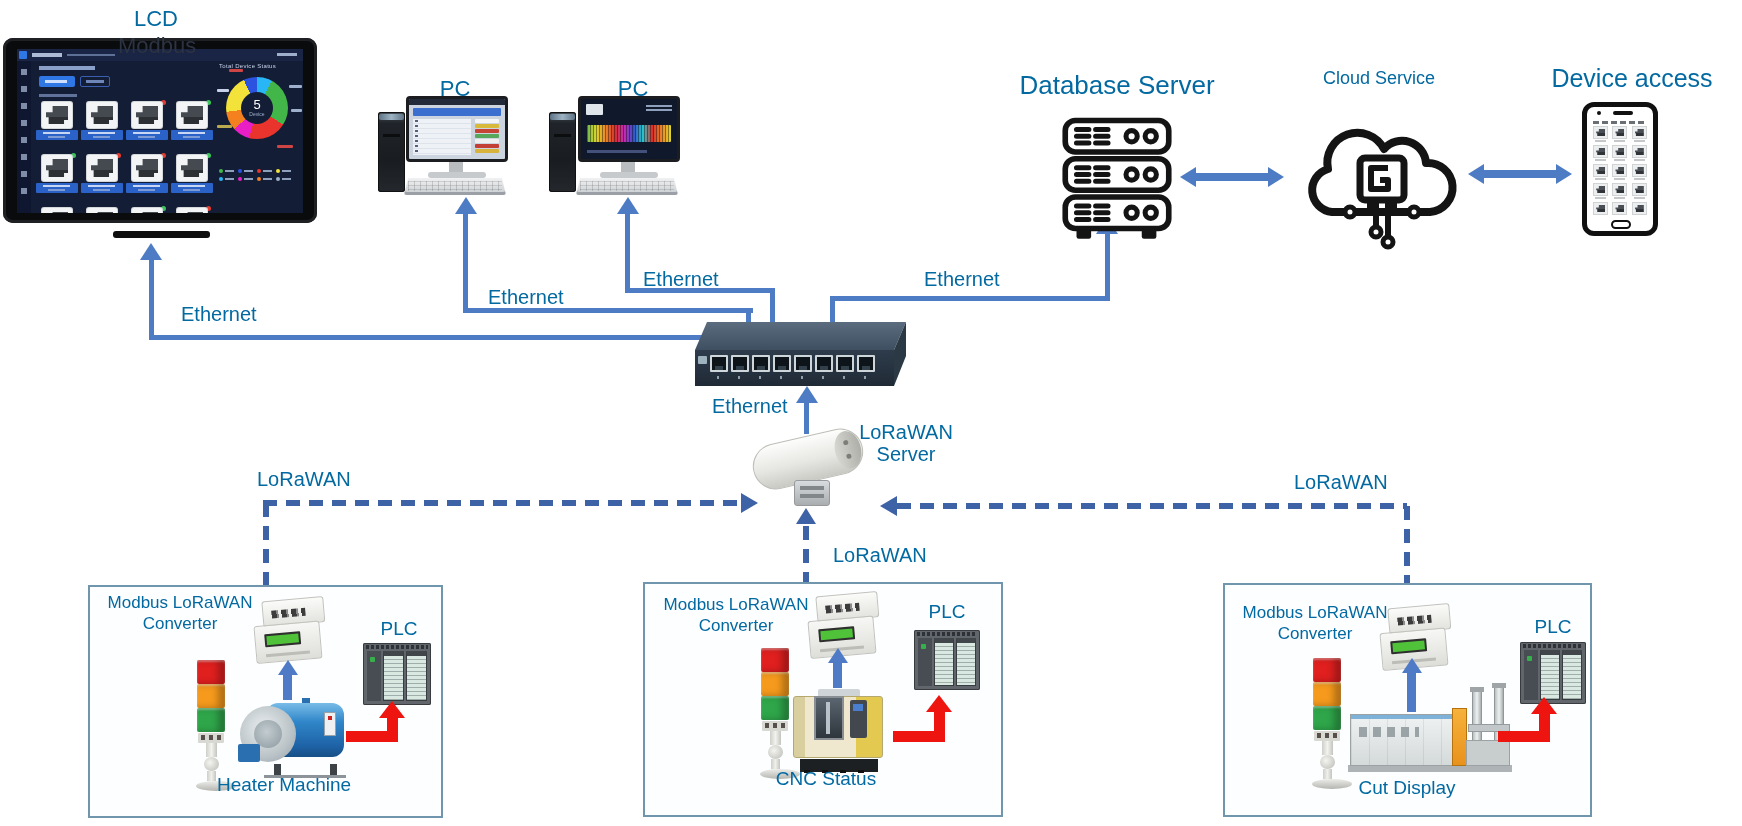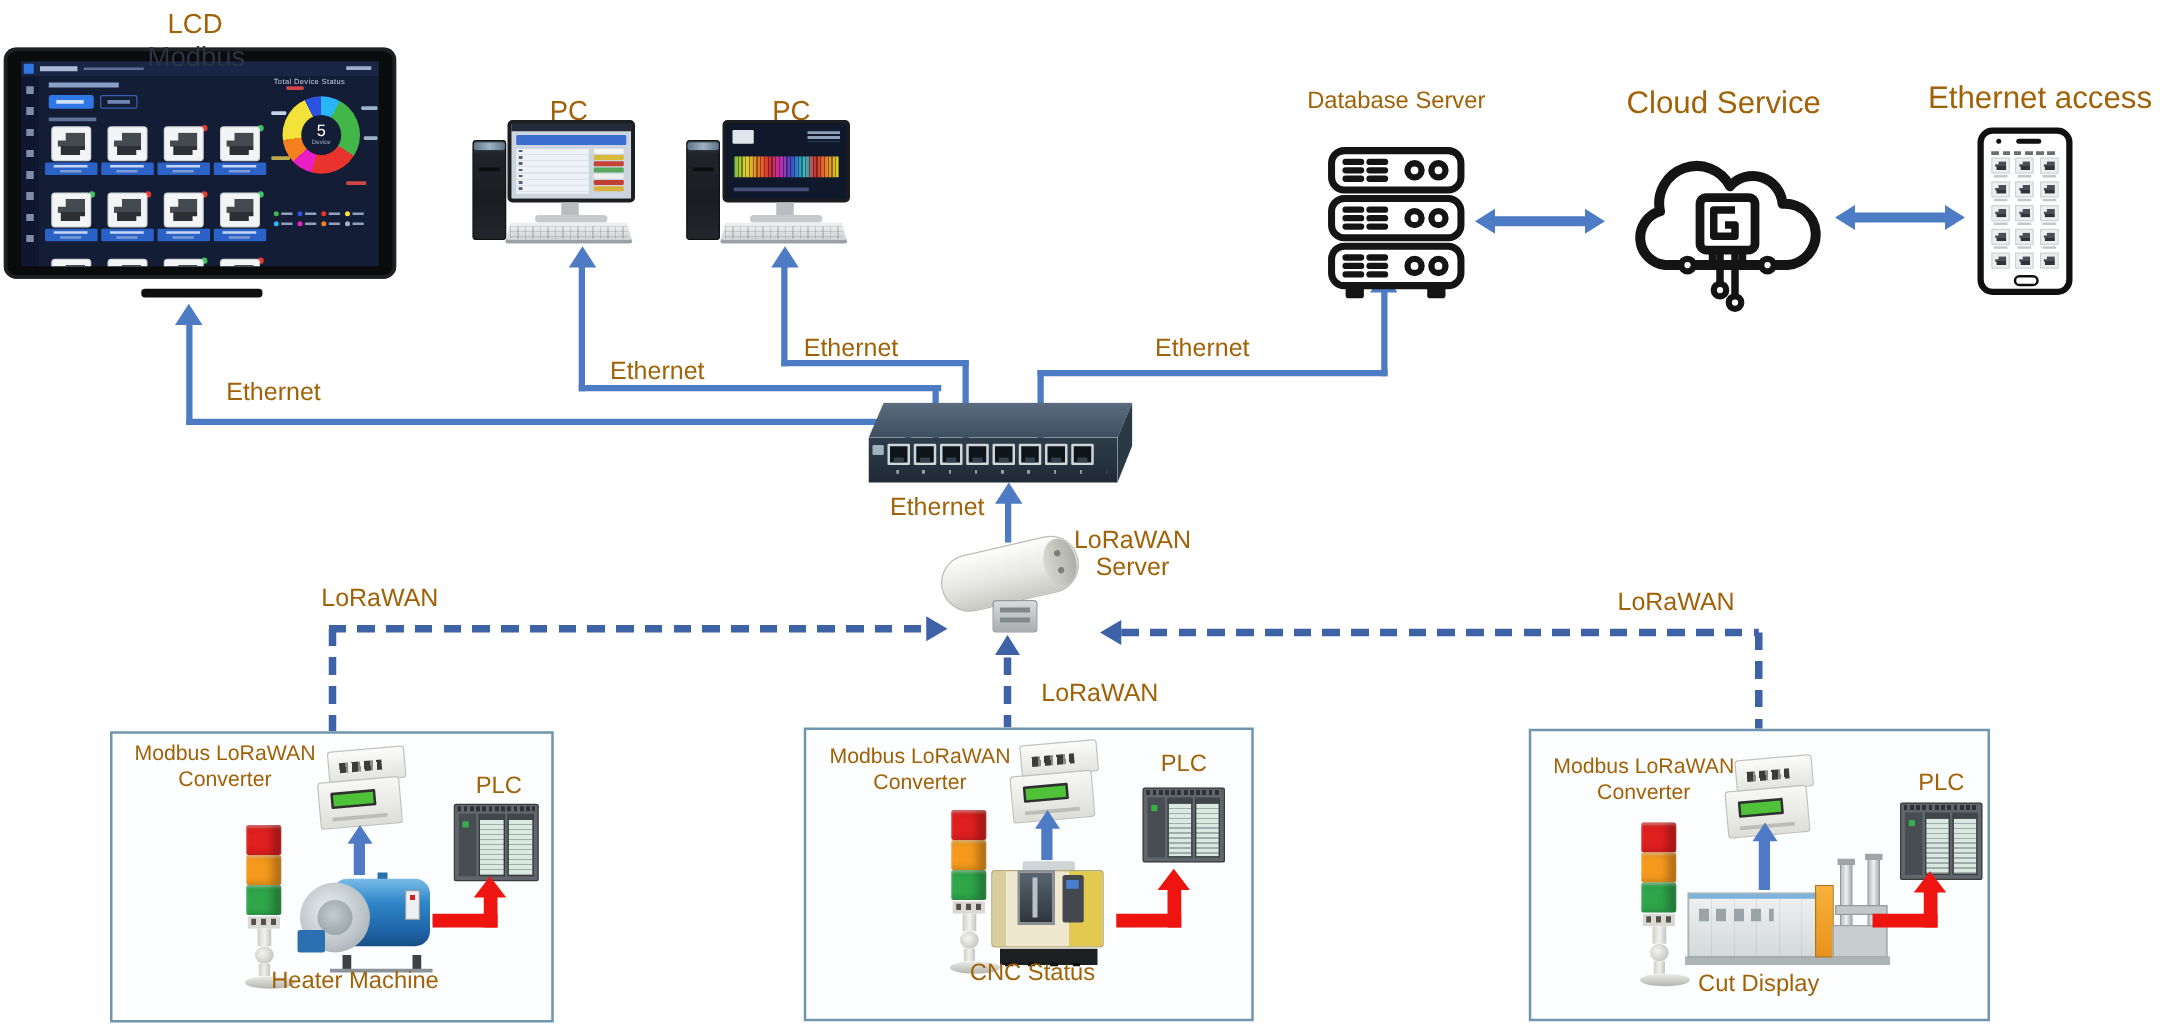--- a/index.html
+++ b/index.html
@@ -1,27 +1,27 @@
 <!DOCTYPE html>
 <html><head>
 <meta charset="utf-8">
 <style>
   *{margin:0;padding:0;box-sizing:border-box}
   html,body{background:#fff}
   .canvas{position:relative;width:1742px;height:826px;background:#fff;overflow:hidden;
           font-family:"Liberation Sans",sans-serif;color:#141414}
-  .lbl{position:absolute;color:#a16207;white-space:nowrap}
+  .lbl{position:absolute;color:#0369a1;white-space:nowrap}
 
   
   .t-lcd{left:126px;top:6px;width:60px;font-size:22px;text-align:center}
   .t-display{left:118px;top:33px;font-size:22px;color:#2c3342;z-index:7}
   .t-pc1{left:432px;top:76px;width:46px;font-size:22px;text-align:center}
   .t-pc2{left:610px;top:76px;width:46px;font-size:22px;text-align:center}
-  .t-db{left:1005px;top:70px;width:224px;font-size:19px;text-align:center}
-  .t-cloud{left:1276px;top:68px;width:206px;font-size:25px;text-align:center}
+  .t-db{left:1005px;top:70px;width:224px;font-size:26px;text-align:center}
+  .t-cloud{left:1276px;top:68px;width:206px;font-size:18px;text-align:center}
   .t-outside{left:1522px;top:64px;width:220px;font-size:25px;text-align:center}
   .t-gw{left:850px;top:421px;width:112px;font-size:20px;text-align:center;line-height:22px}
   .t-eth{font-size:20px}
   .t-eth-lcd{left:181px;top:303px}
   .t-eth-pc1{left:488px;top:286px}
   .t-eth-pc2{left:643px;top:268px}
   .t-eth-db{left:924px;top:268px}
   .t-eth-sw{left:712px;top:395px}
   .t-lora{font-size:20px}
   .t-lora-left{left:257px;top:468px}
@@ -539,21 +539,21 @@
     <rect x="66" y="50" width="44" height="42" rx="5" fill="#ffffff" stroke="#141414" stroke-width="7"></rect>
     <path d="M94 60 h-17 v21 h17 v-9 h-8" fill="none" stroke="#141414" stroke-width="6" stroke-linejoin="round"></path>
     <g fill="#ffffff" stroke="#141414" stroke-width="5">
       <circle cx="56" cy="104" r="5"></circle>
       <circle cx="120" cy="104" r="5"></circle>
       <circle cx="82" cy="124" r="5"></circle>
       <circle cx="94" cy="134" r="5"></circle>
     </g>
   </svg>
 
-  <div class="lbl t-outside">Ethernet access</div>
+  <div class="lbl t-outside">Device access</div>
   <div class="phone">
     <div class="spk"></div>
     <div class="cam"></div>
     <div class="phscr">
       <div class="hd"></div>
       <div class="pgrid">
         <i class="pic"></i>
           <i class="pic"></i>
           <i class="pic"></i>
         <i class="pic"></i>

